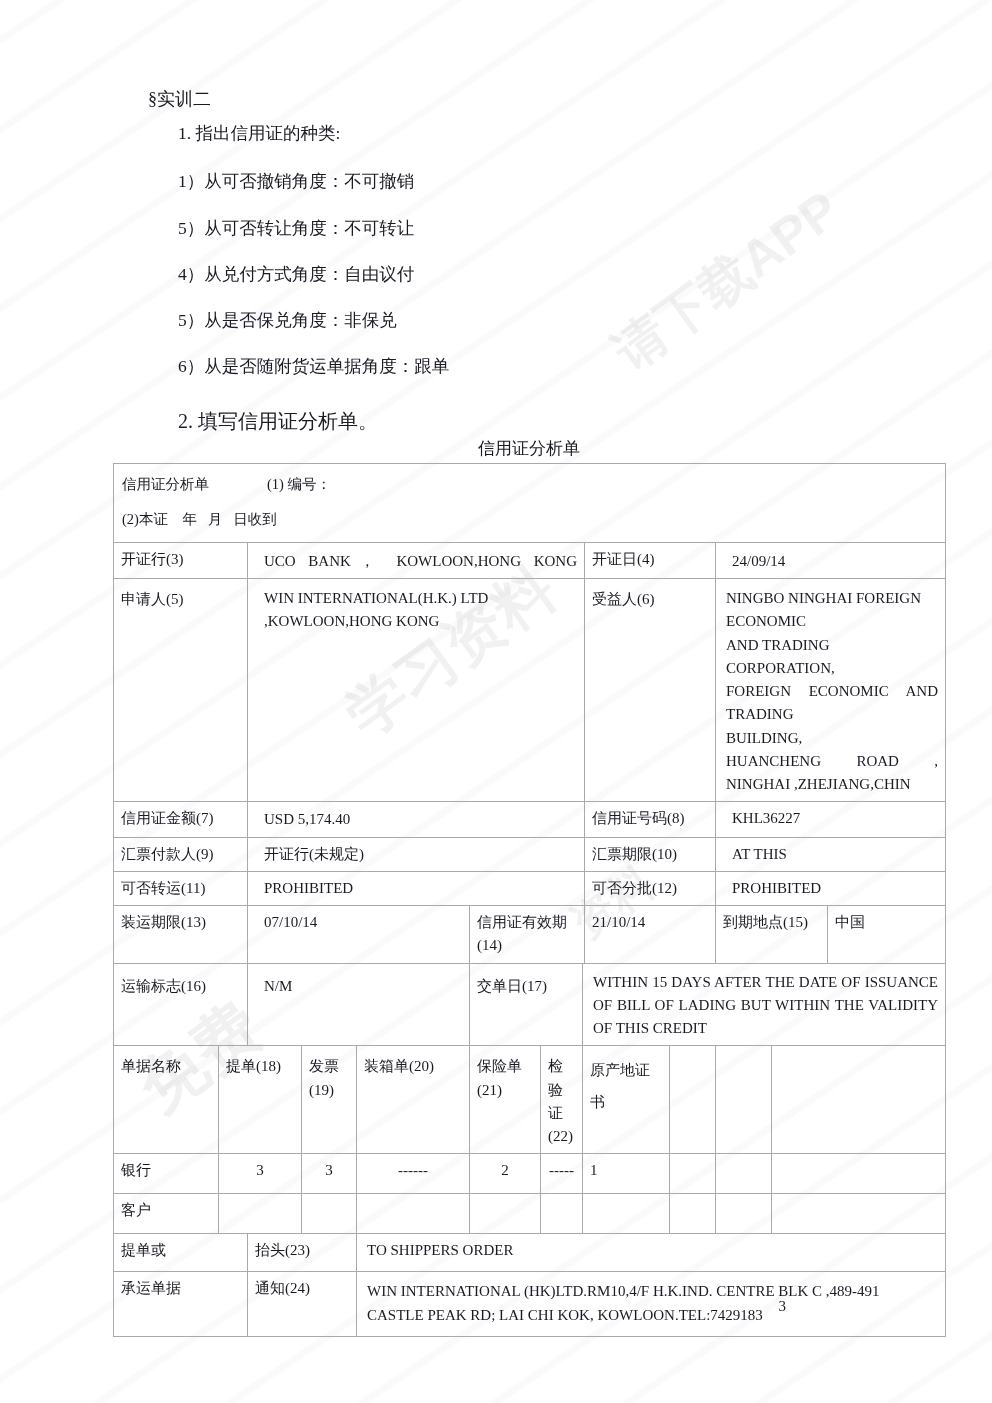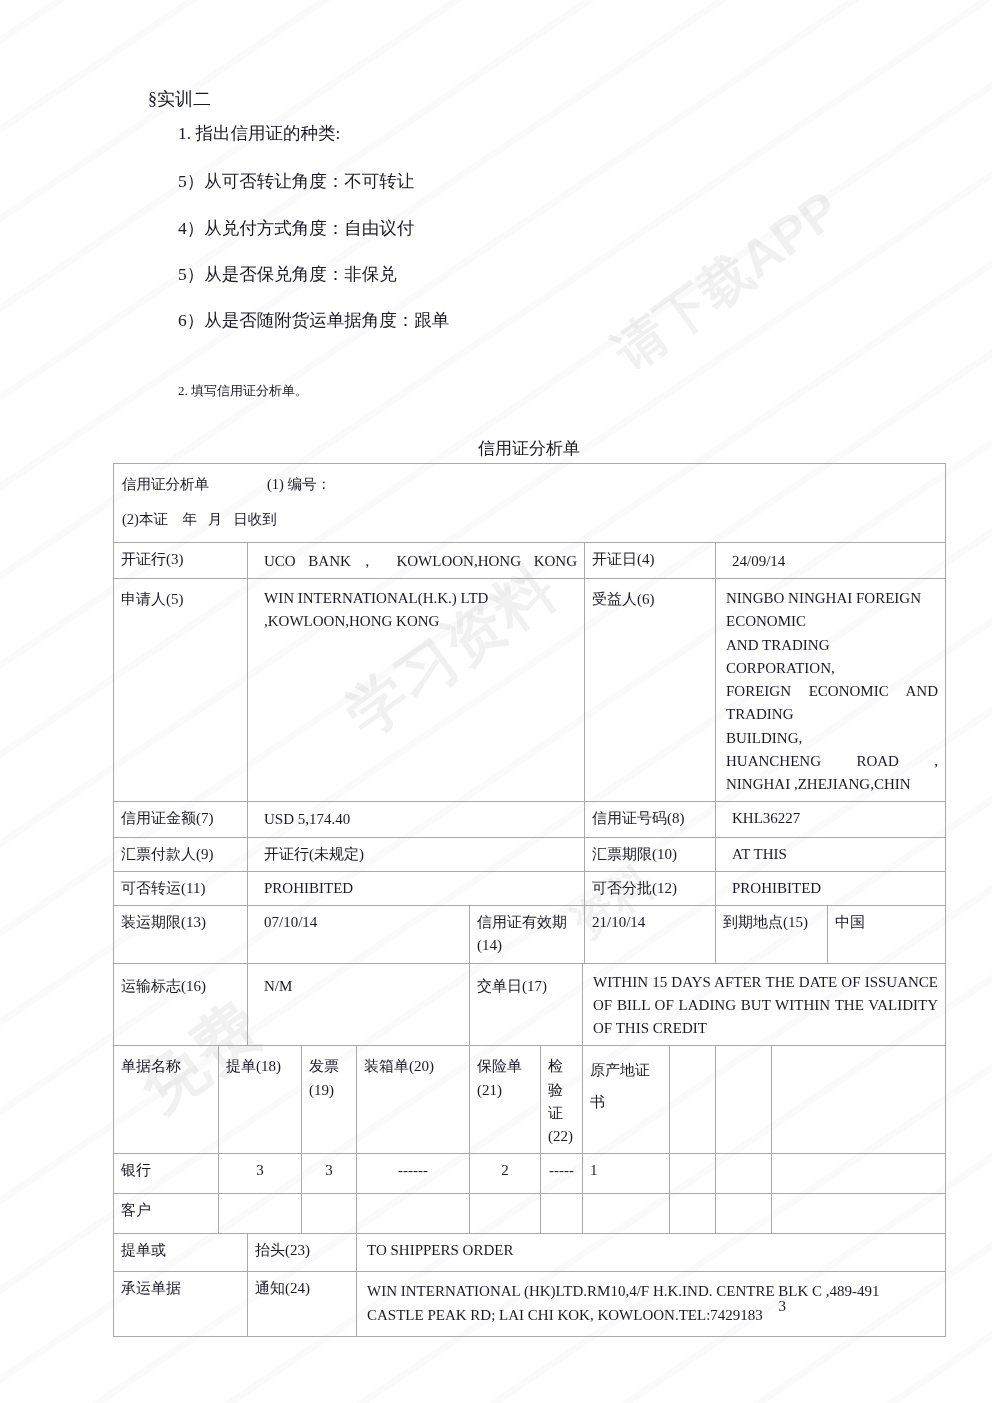--- a/index.html
+++ b/index.html
@@ -69,22 +69,22 @@
     font-size: 17.5px;
     line-height: 1.5;
     margin: 0 0 20px 30px;
     white-space: pre;
   }
   .item.q1 { margin-bottom: 22px; }
   .item.last { margin-bottom: 0; }
   .q2 {
     position: absolute;
     left: 178px;
-    top: 382px;
-    font-size: 13px;
+    top: 408px;
+    font-size: 20px;
     white-space: pre;
   }
 
   
   .table-caption {
     position: absolute;
     left: 113px;
     top: 437px;
     width: 832px;
     text-align: center;
@@ -138,20 +138,21 @@
   <div class="wm-text wm-b">学习资料</div>
   <div class="wm-text wm-c">免费</div>
   <div class="wm-text wm-d">资料</div>
 </div>
 
 <div class="page">
 
   <div class="prose">
     <p class="heading">§实训二</p>
     <p class="item q1">1. 指出信用证的种类:</p>
+    <p class="item">1）从可否撤销角度：不可撤销</p>
     <p class="item">5）从可否转让角度：不可转让</p>
     <p class="item">4）从兑付方式角度：自由议付</p>
     <p class="item">5）从是否保兑角度：非保兑</p>
     <p class="item last">6）从是否随附货运单据角度：跟单</p>
   </div>
 
   <div class="q2">2. 填写信用证分析单。</div>
 
   <div class="table-caption">信用证分析单</div>
 

